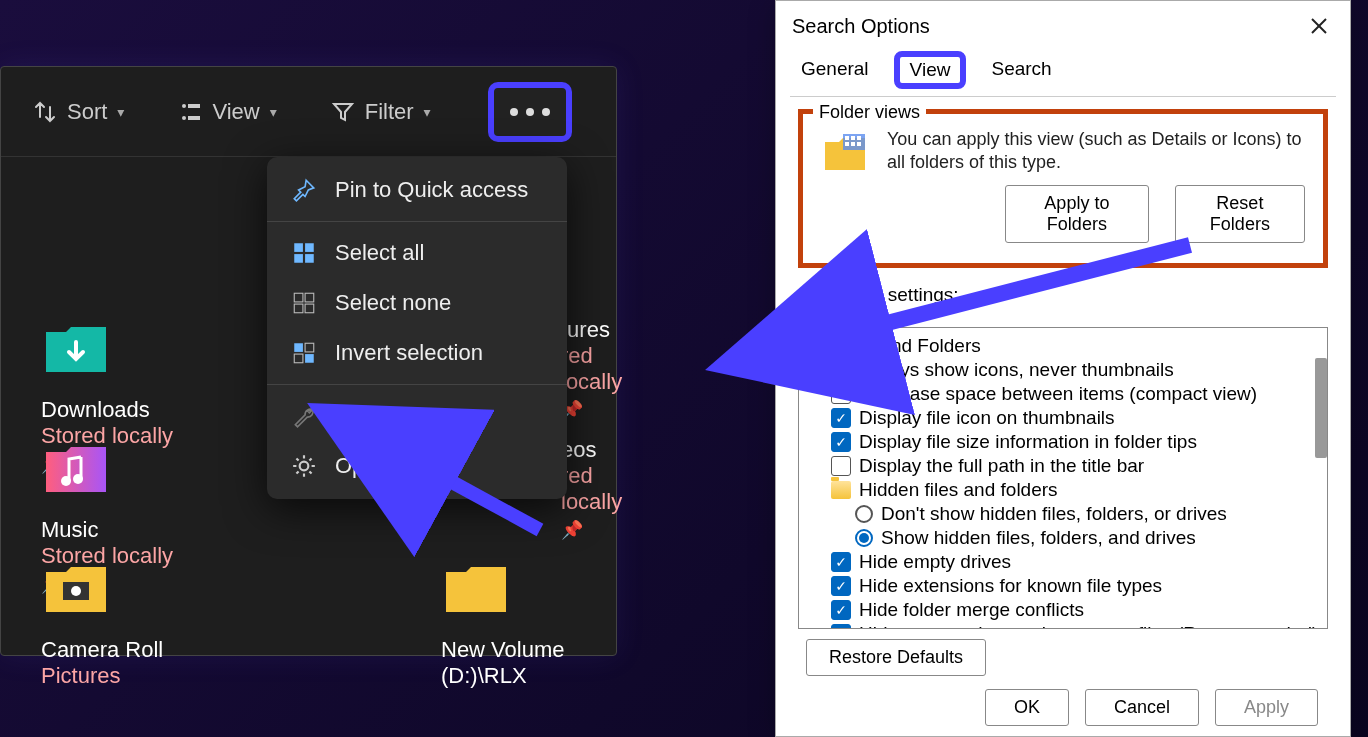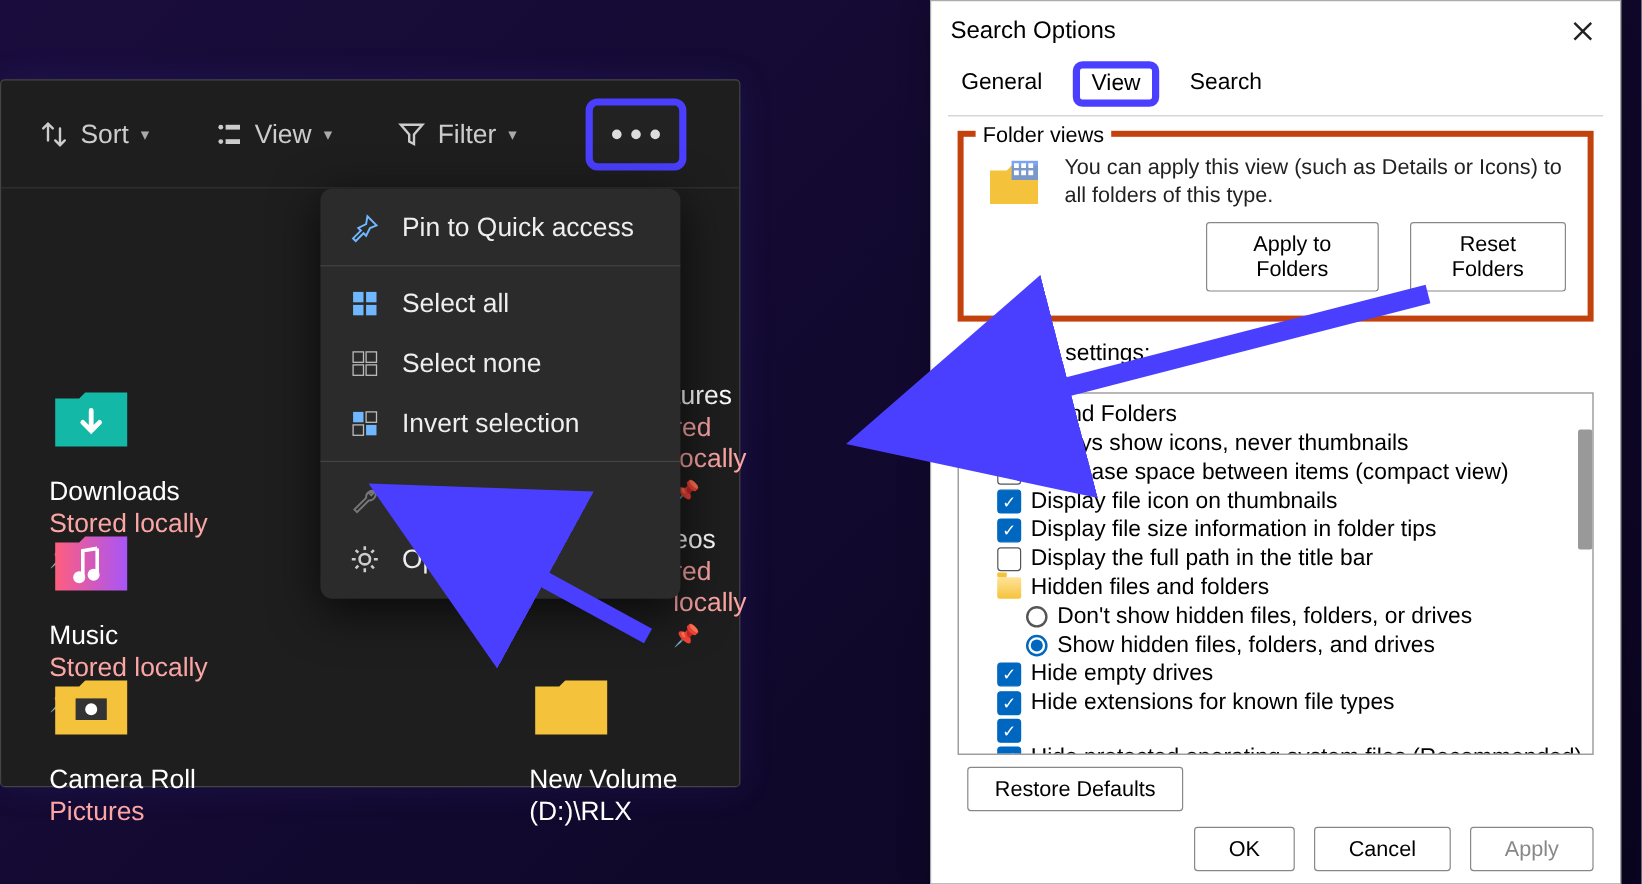--- a/index.html
+++ b/index.html
@@ -78,21 +78,21 @@
 .indent2 { padding-left: 48px; }
 .cb { width: 20px; height: 20px; border: 1px solid #555; border-radius: 3px; display:flex; align-items:center; justify-content:center; flex-shrink:0; cursor:pointer; }
 .cb.checked { background: #0067c0; border-color:#0067c0; color:#fff; font-size:14px; }
 .rb { width: 18px; height: 18px; border: 2px solid #555; border-radius: 50%; display:flex; align-items:center; justify-content:center; flex-shrink:0; cursor:pointer;}
 .rb.sel::after { content:''; width:10px; height:10px; background:#0067c0; border-radius:50%; }
 .rb.sel { border-color:#0067c0; }
 .fldr-ico { width:20px; height:18px; background: linear-gradient(#ffe39b,#f5c33b); border-radius:2px; position:relative; flex-shrink:0;}
 .fldr-ico::before { content:''; position:absolute; top:-4px; left:0; width:8px; height:4px; background:#f5c33b; border-radius:1px;}
 
 .restore-row { display:flex; padding: 10px 30px; }
-.dlg-btns { position: absolute; bottom: 10px; right: 22px; display: flex; gap: 16px; }
+.dlg-btns { position: absolute; bottom: 10px; right: 32px; display: flex; gap: 16px; }
 .dlg-btns .winbtn { padding: 7px 28px; }
 
 
 .arrow { position: absolute; z-index: 100; }
 .arrow svg { overflow: visible; }
 
 </style>
 </head>
 <body>
 
@@ -341,20 +341,21 @@
       <div class="tree-row indent1">
           <div class="cb checked">✓</div>
           <span>Hide empty drives</span>
         </div>
       <div class="tree-row indent1">
           <div class="cb checked">✓</div>
           <span>Hide extensions for known file types</span>
         </div>
       <div class="tree-row indent1">
           <div class="cb checked">✓</div>
+          <span>Hide folder merge conflicts</span>
         </div>
       <div class="tree-row indent1">
           <div class="cb checked">✓</div>
           <span>Hide protected operating system files (Recommended)</span>
         </div>
 
     </div>
     <div class="scrollbar"></div>
   </div>
 

